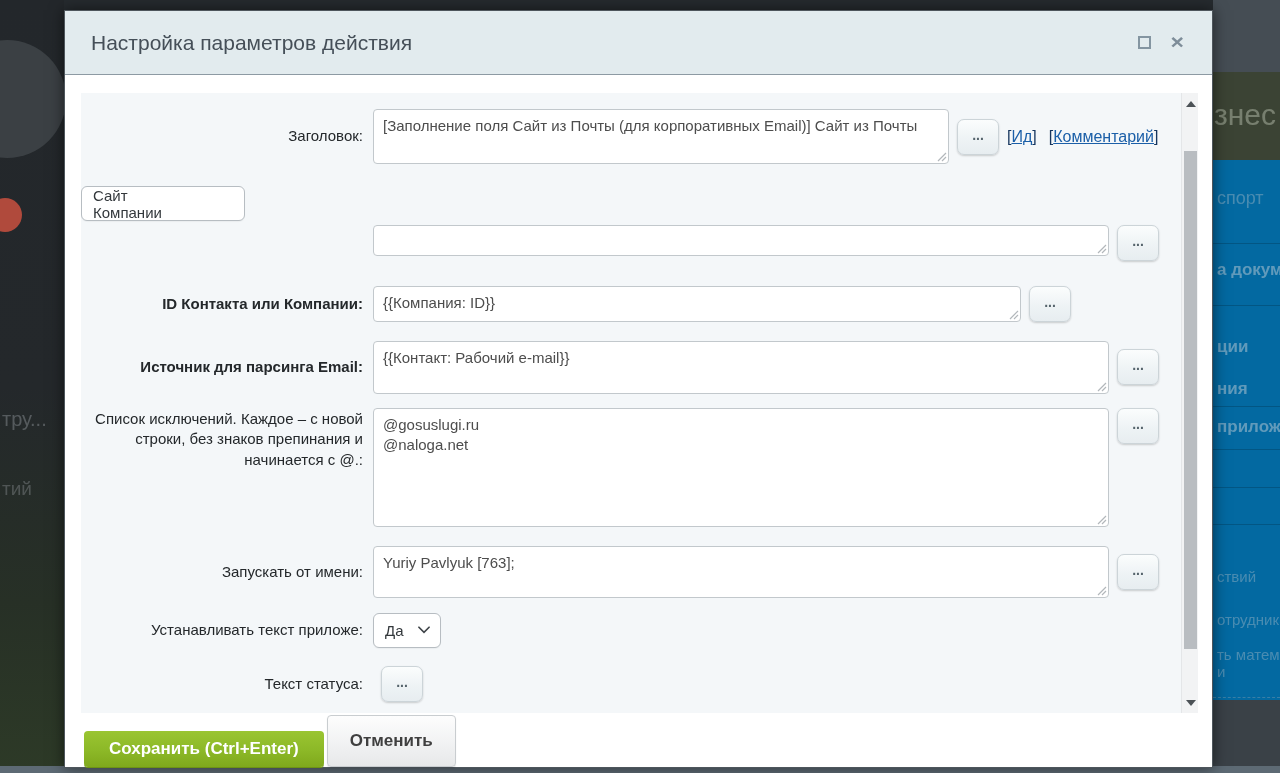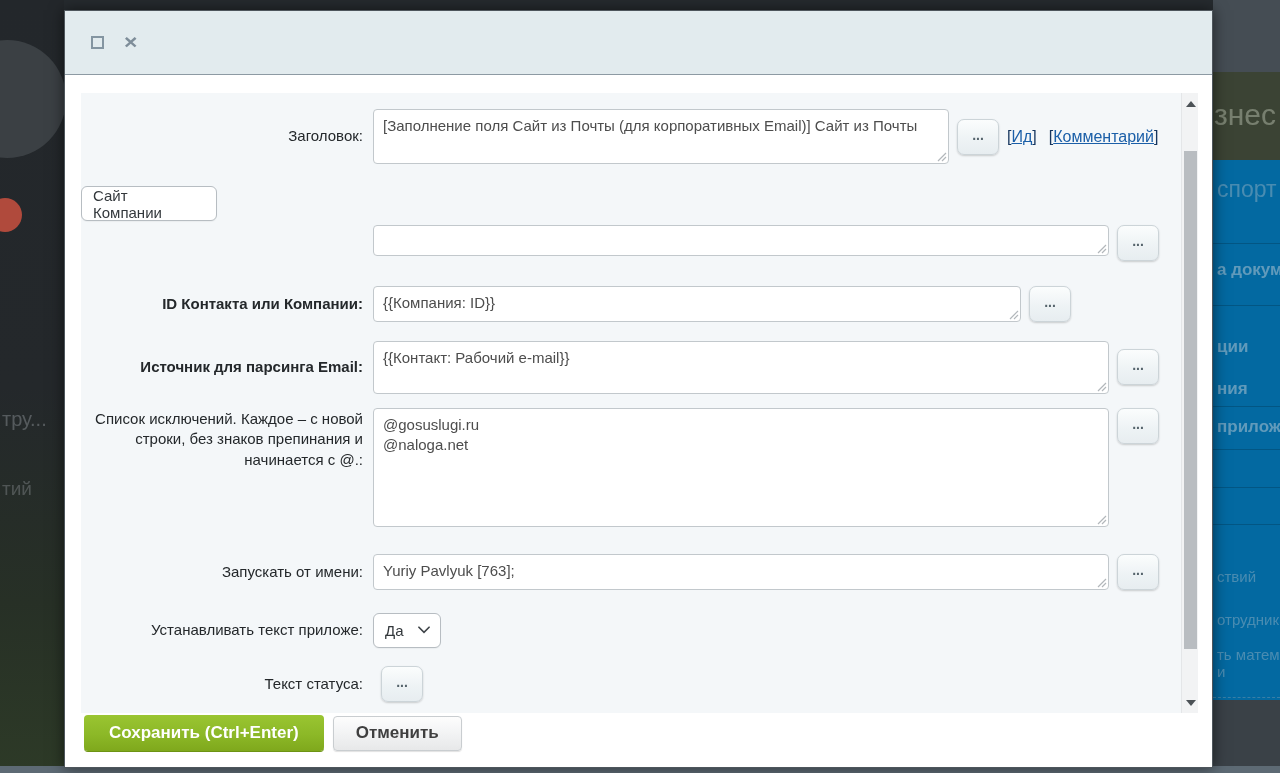--- a/index.html
+++ b/index.html
@@ -121,32 +121,32 @@
   .sbar .arrow.down { bottom:2px; }
   .tri-up { width:0; height:0; border-left:5px solid transparent; border-right:5px solid transparent; border-bottom:6px solid #4c5256; }
   .tri-down { width:0; height:0; border-left:5px solid transparent; border-right:5px solid transparent; border-top:6px solid #4c5256; }
   .sbar .thumb {
     position:absolute; left:2px; top:58px; width:13px; height:498px;
     background:#b9bdc1; cursor:pointer;
   }
 
   
   .footer {
-    flex:0 0 56px; background:#ffffff; display:flex; align-items:center;
-    padding:17px 0 16px 19px; gap:9px;
+    flex:0 0 56px; background:#ffffff; display:flex; align-items:flex-end;
+    padding:17px 0 0 19px; gap:3px;
   }
   .btn-save {
     height:36px; padding:0 25px; border:none; border-radius:4px;
     background:linear-gradient(180deg,#9ac531 0%,#8cb827 55%,#7fa81c 100%);
     box-shadow:0 1px 0 #6d9314;
     color:#ffffff; font-size:17px; font-weight:bold; cursor:pointer;
     font-family:"Liberation Sans","DejaVu Sans",sans-serif;
   }
   .btn-cancel {
-    height:35px; padding:0 22px; border:1px solid #c9cdd0; border-radius:4px;
+    height:52px; padding:0 22px; border:1px solid #c9cdd0; border-radius:4px;
     background:linear-gradient(180deg,#fdfdfd 0%,#f1f2f3 55%,#e7e8e9 100%);
     box-shadow:0 1px 1px rgba(0,0,0,0.12);
     color:#3f3f3f; font-size:17px; font-weight:bold; cursor:pointer;
     font-family:"Liberation Sans","DejaVu Sans",sans-serif;
   }
 </style>
 </head>
 <body>
 
 <div class="bg-left">
@@ -154,21 +154,21 @@
   <div class="red-badge"></div>
   <div class="bg-text1">тру...</div>
   <div class="bg-text2">тий</div>
 </div>
 
 <div class="bg-right">
   <div class="top-strip"></div>
   <div class="banner">
     <div class="banner-text">знес</div>
   </div>
-  <div class="bg-item" style="top:176px; font-size:23px;">спорт</div>
+  <div class="bg-item" style="top:188px; font-size:18px;">спорт</div>
   <div class="bg-sep" style="top:243px;"></div>
   <div class="bg-item b" style="top:260px;">а докуме</div>
   <div class="bg-sep" style="top:305px;"></div>
   <div class="bg-item b" style="top:337px;">ции</div>
   <div class="bg-item b" style="top:379px;">ния</div>
   <div class="bg-sep" style="top:406px;"></div>
   <div class="bg-item b" style="top:417px;">приложе</div>
   <div class="bg-sep" style="top:449px;"></div>
   <div class="bg-sep" style="top:487px;"></div>
   <div class="bg-sep" style="top:524px;"></div>
@@ -178,20 +178,21 @@
   <div class="bg-item" style="top:663px; font-size:15px;">и</div>
   <div class="bg-dashed"></div>
   <div class="bottom-block"></div>
 </div>
 
 <div class="bottom-strip"></div>
 
 <div class="modal">
 
   <div class="titlebar">
+    <div class="title">Настройка параметров действия</div>
     <div class="win-icons">
       <span class="max-box"></span>
       <span class="close-x">×</span>
     </div>
   </div>
 
   <div class="body-wrap">
     <div class="panel">
 
       <div class="row" style="top:16px; width:1100px; height:55px;">
@@ -208,21 +209,21 @@
             <a>Ид</a>
             <span class="bracket">]</span>
           <span class="gap"></span>
           <span class="bracket">[</span>
             <a>Комментарий</a>
             <span class="bracket">]</span>
         </div>
       </div>
 
       <div class="row" style="top:93px; width:1100px; height:35px;">
-        <div class="fake-select" style="width:136px;gap:42px;">
+        <div class="fake-select" style="width:164px;gap:42px;">
           <span class="sel-text">Сайт Компании</span>
           <svg class="chev" width="13" height="8" viewBox="0 0 13 8">
               <path d="M1 1 L6.5 6.5 L12 1" stroke="#3e4periods448" stroke-width="1.8" fill="none" stroke-linecap="round"></path>
             </svg>
         </div>
       </div>
 
       <div class="row" style="top:132px; width:1100px; height:36px;">
         <div class="flabel"></div>
         <div class="ta-wrap" style="width:736px; height:31px; align-self:flex-start;">
@@ -263,21 +264,21 @@
 @naloga.net</textarea>
           <svg class="resize-corner" viewBox="0 0 10 10">
               <path d="M9 1 L1 9 M9 5 L5 9" stroke="#8a9298" stroke-width="1.2" fill="none"></path>
             </svg>
         </div>
         <div class="dots-btn">...</div>
       </div>
 
       <div class="row" style="top:461px; width:1100px; height:36px;">
         <div class="flabel">Запускать от имени:</div>
-        <div class="ta-wrap" style="width:736px; height:36px;border-radius:14px;">
+        <div class="ta-wrap" style="width:736px; height:52px;border-radius:14px;">
           <textarea class="ftext" style="">Yuriy Pavlyuk [763];</textarea>
           <svg class="resize-corner" viewBox="0 0 10 10">
               <path d="M9 1 L1 9 M9 5 L5 9" stroke="#8a9298" stroke-width="1.2" fill="none"></path>
             </svg>
         </div>
         <div class="dots-btn">...</div>
       </div>
 
       <div class="row" style="top:520px; width:1100px; height:34px;">
         <div class="flabel">Устанавливать текст приложе:</div>

